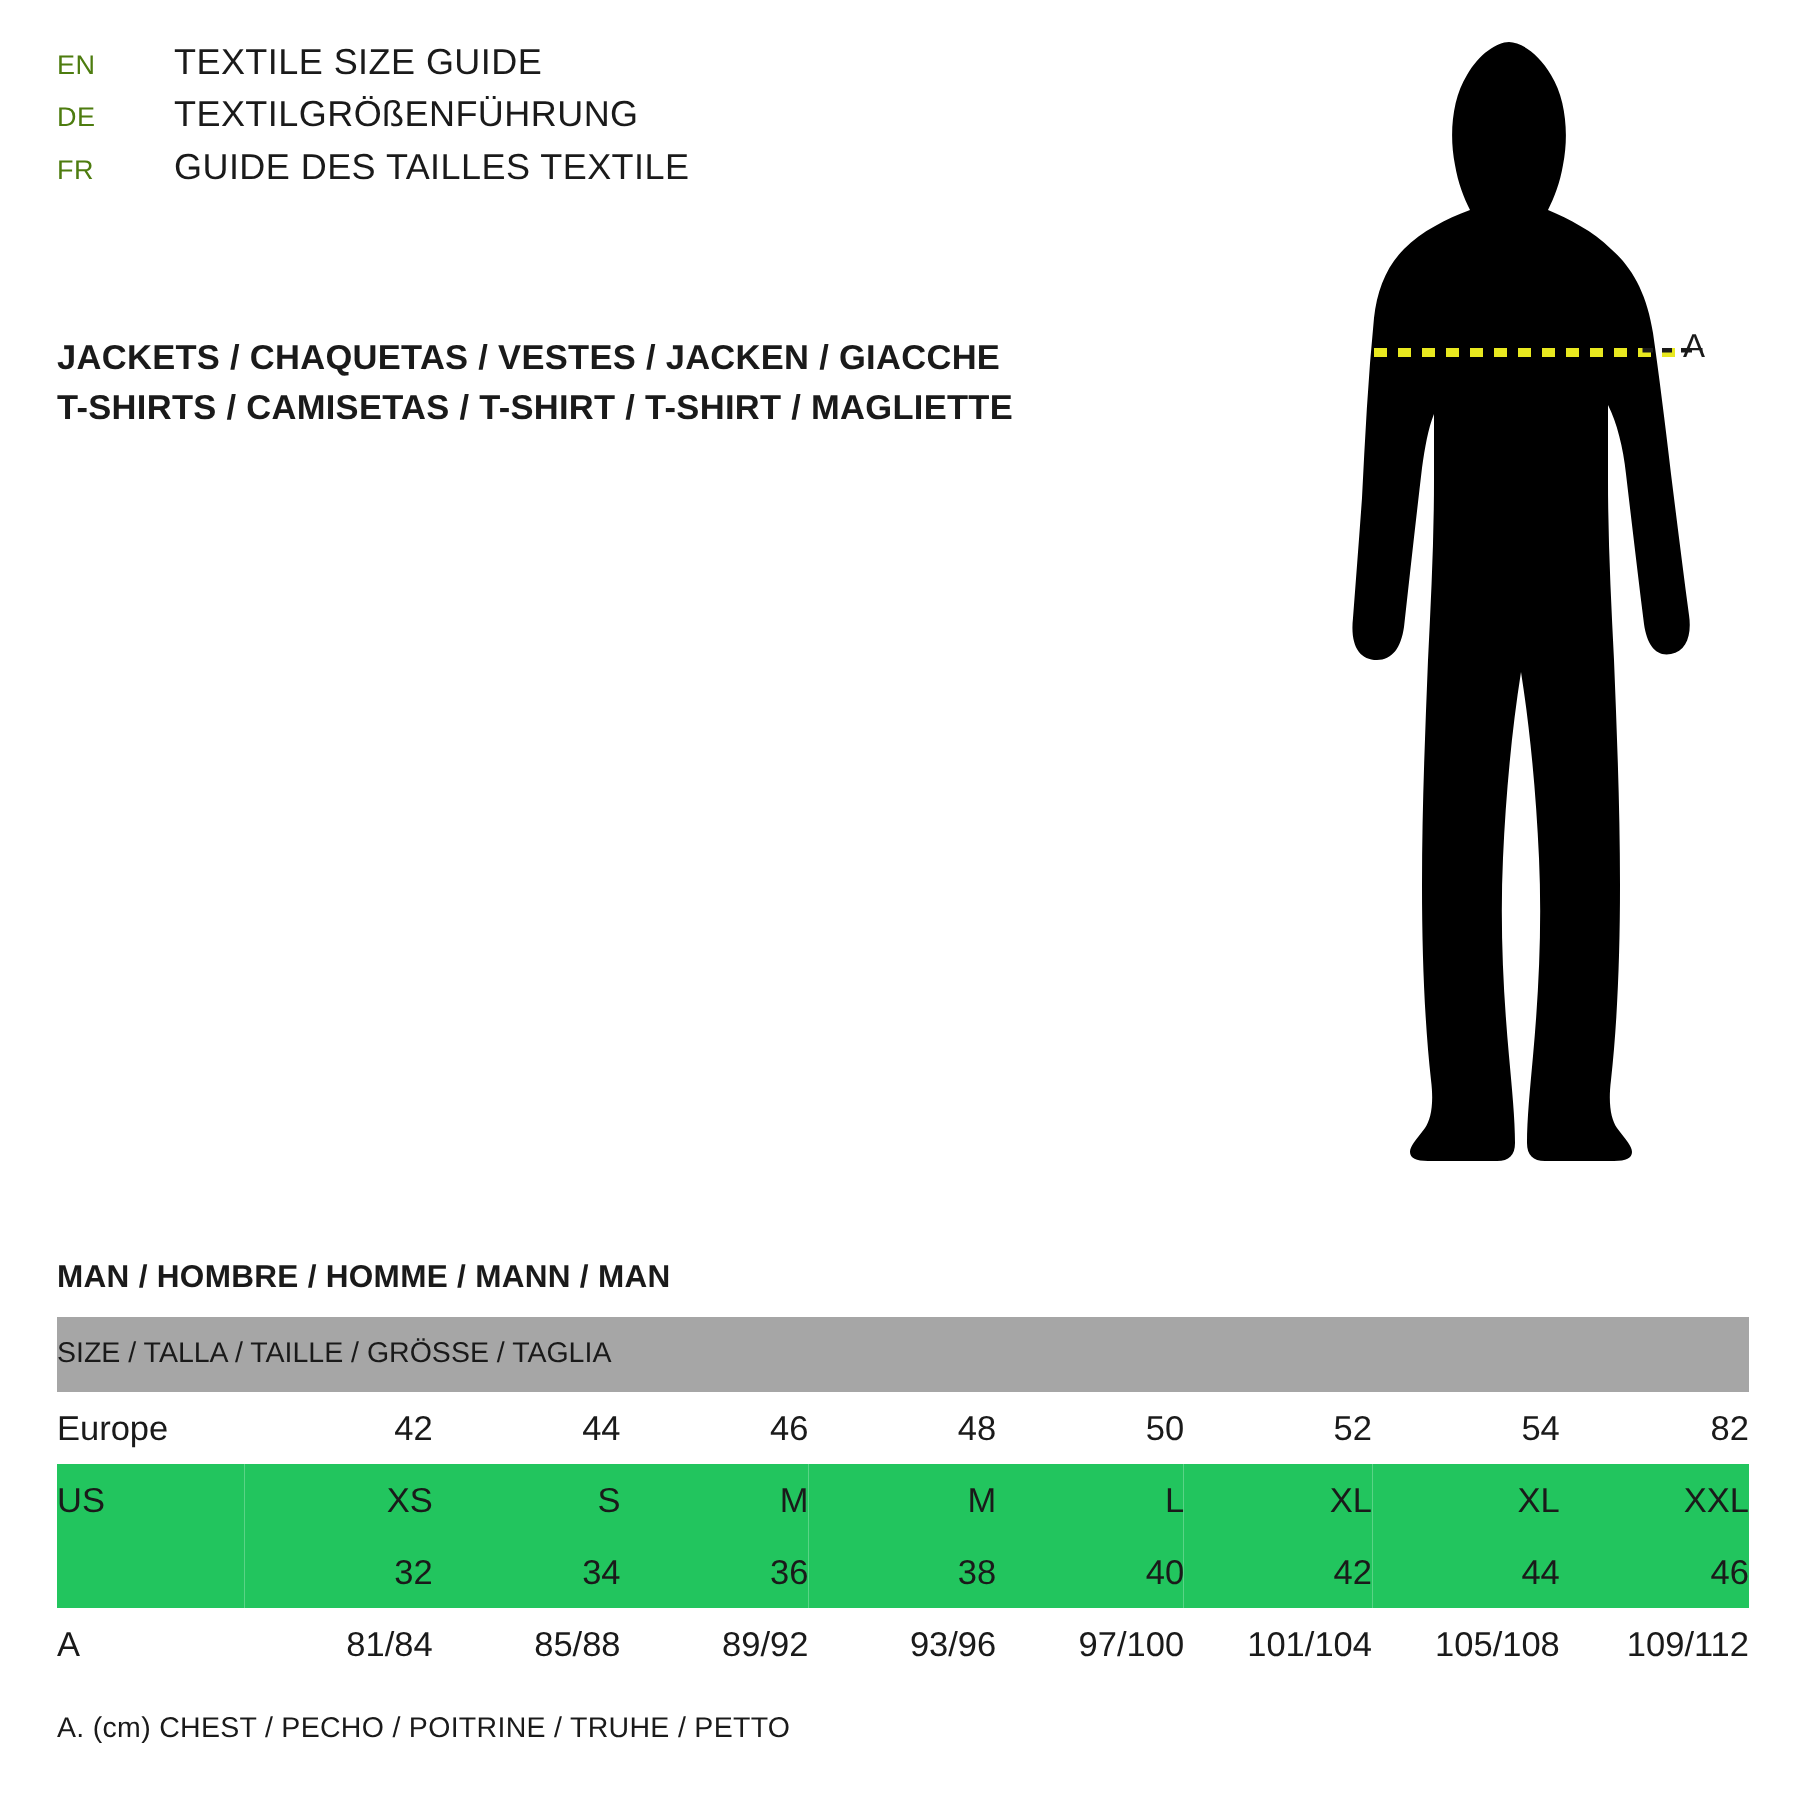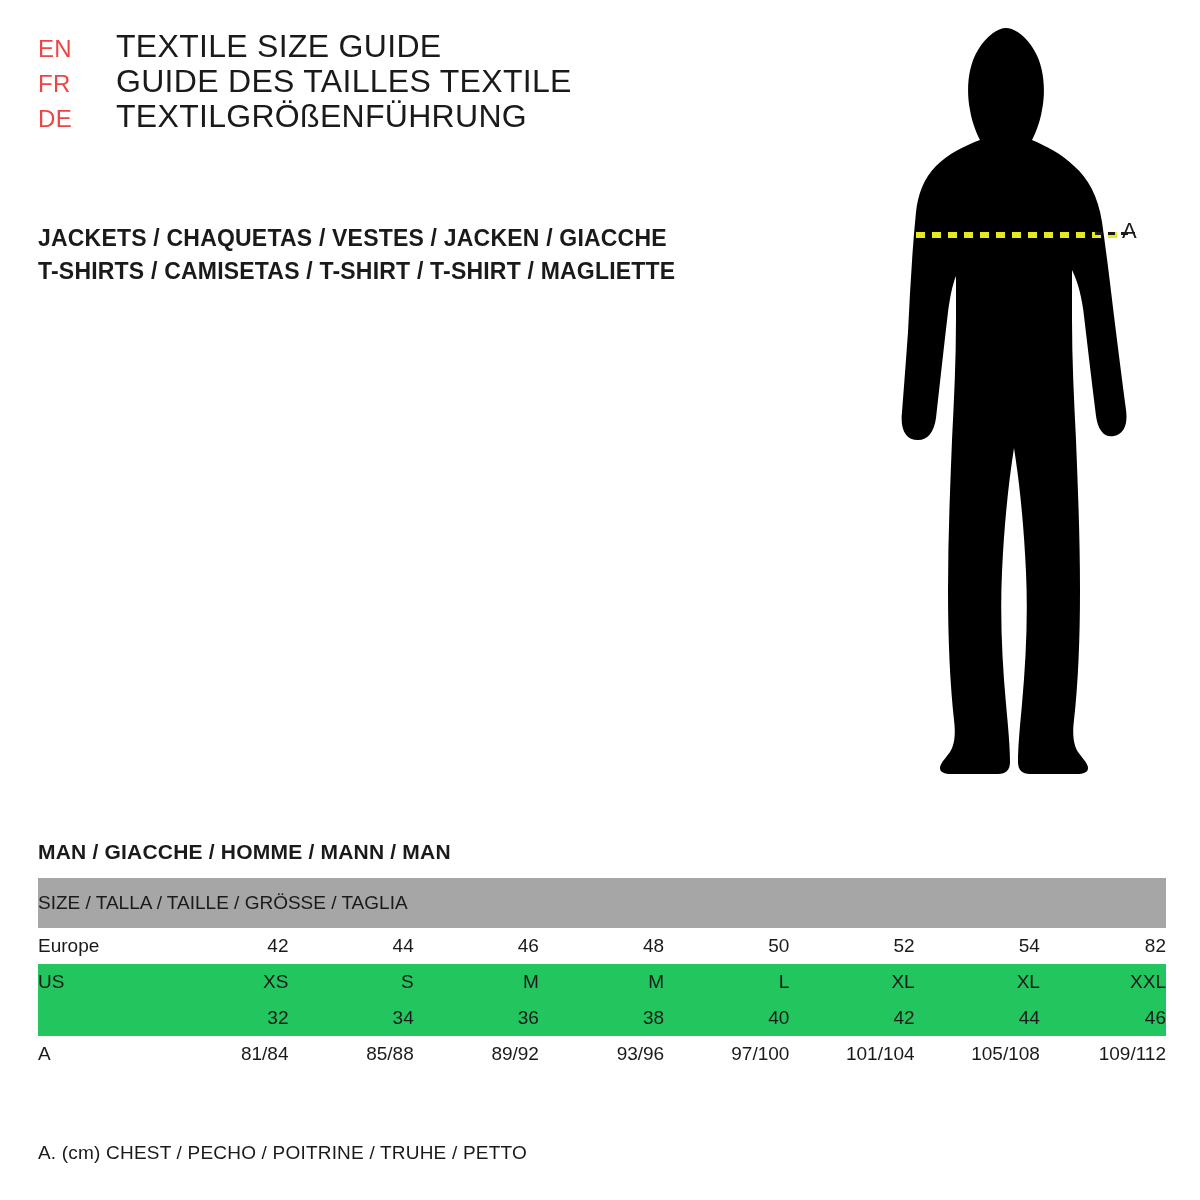--- a/index.html
+++ b/index.html
@@ -29,26 +29,26 @@
     top: 28px;
     width: 720px;
   }
   .lang-row {
     display: flex;
     align-items: baseline;
     height: 35px;
   }
   .lang-code {
     width: 78px;
+    font-size: 18px;
+    letter-spacing: 0.3px;
+    color: #4d7c0f;
+  }
+  .lang-text {
     font-size: 24px;
-    letter-spacing: 0.3px;
-    color: #ef4444;
-  }
-  .lang-text {
-    font-size: 32px;
     letter-spacing: 0.3px;
     color: #1a1a1a;
   }
 
   
   .categories {
     position: absolute;
     left: 38px;
     top: 222px;
     width: 740px;
@@ -109,23 +109,23 @@
     letter-spacing: 0.2px;
     margin-bottom: 14px;
     color: #1a1a1a;
   }
   table.size-table {
     border-collapse: collapse;
     width: 1128px;
     table-layout: fixed;
   }
   table.size-table td {
-    font-size: 19px;
-    color: #1a1a1a;
-    height: 36px;
+    font-size: 23px;
+    color: #1a1a1a;
+    height: 48px;
     padding: 0;
     vertical-align: middle;
   }
   td.label-cell {
     text-align: left;
     padding-left: 8px;
     width: 170px;
   }
   td.val-cell {
     text-align: right;
@@ -155,26 +155,26 @@
 <body>
 
 <div class="page">
 
   <div class="lang-block">
     <div class="lang-row">
       <span class="lang-code">EN</span>
       <span class="lang-text">TEXTILE SIZE GUIDE</span>
     </div>
     <div class="lang-row">
+      <span class="lang-code">DE</span>
+      <span class="lang-text">TEXTILGRÖßENFÜHRUNG</span>
+    </div>
+    <div class="lang-row">
       <span class="lang-code">FR</span>
       <span class="lang-text">GUIDE DES TAILLES TEXTILE</span>
-    </div>
-    <div class="lang-row">
-      <span class="lang-code">DE</span>
-      <span class="lang-text">TEXTILGRÖßENFÜHRUNG</span>
     </div>
   </div>
 
   <div class="categories">
     <div class="cat-line">JACKETS / CHAQUETAS / VESTES / JACKEN / GIACCHE</div>
     <div class="cat-line">T-SHIRTS / CAMISETAS / T-SHIRT / T-SHIRT / MAGLIETTE</div>
   </div>
 
   <div class="figure-wrap">
     <svg class="figure-svg" width="340" height="770" viewBox="0 0 340 770">
@@ -226,21 +226,21 @@
         C216,70 214,46 204,30
         C196,16 184,8 176,8
         C168,8 156,16 148,30 Z"></path>
     </svg>
     <div class="chest-line"></div>
     <div class="leader"></div>
     <div class="leader-label">A</div>
   </div>
 
   <div class="table-section">
-    <div class="man-title">MAN / GIACCHE / HOMME / MANN / MAN</div>
+    <div class="man-title">MAN / HOMBRE / HOMME / MANN / MAN</div>
     <table class="size-table">
       <tbody>
           <tr class="header-row">
         <td class="label-cell" colspan="9">SIZE / TALLA / TAILLE / GRÖSSE / TAGLIA</td>
       </tr>
       <tr class="plain">
         <td class="label-cell">Europe</td>
         <td class="val-cell">42</td>
         <td class="val-cell">44</td>
         <td class="val-cell">46</td>

